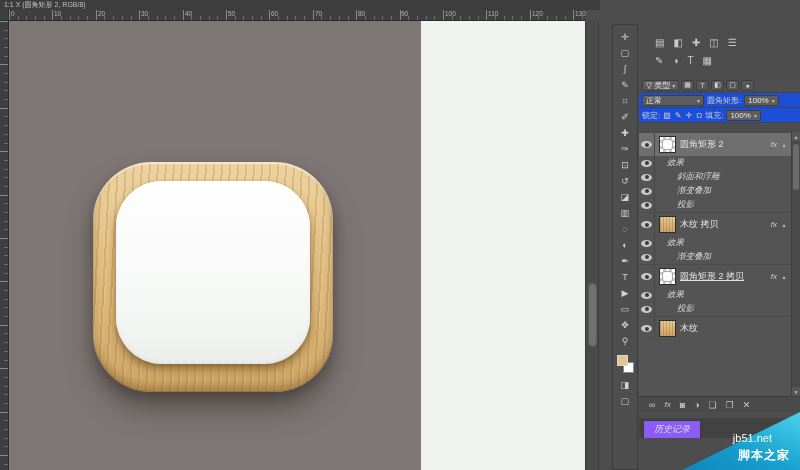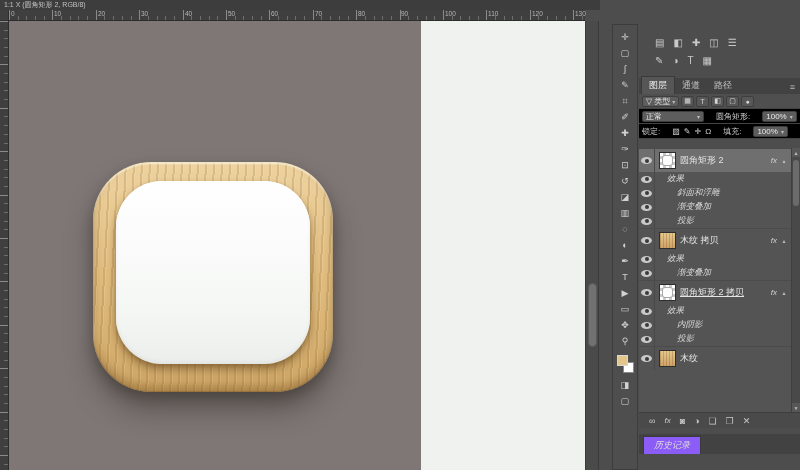--- a/index.html
+++ b/index.html
@@ -83,22 +83,22 @@
   .tab.active { background:#565656; color:#f0f0f0; border:1px solid #3a3a3a; border-bottom:none; }
   .tabmenu { margin-left:auto; color:#bbbbbb; font-size:9px; padding:0 5px 2px 0; }
 
   .frow { display:flex; align-items:center; height:15px; background:#4f4f4f;
           border-bottom:1px solid #434343; padding:0 3px; gap:2px; flex:none; }
   .kindbox { display:flex; align-items:center; gap:2px; background:#5d5d5d; border:1px solid #3e3e3e;
              border-radius:2px; font-size:8px; color:#e0e0e0; padding:0 3px; height:11px; }
   .ficon { width:13px; height:11px; background:#575757; border:1px solid #3e3e3e; color:#d5d5d5;
            font-size:7px; display:flex; align-items:center; justify-content:center; border-radius:2px; }
 
-  .brow { display:flex; align-items:center; height:15px; background:#000000;
-          border-bottom:1px solid #434343; padding:0 3px; gap:12px; flex:none; }
+  .brow { display:flex; align-items:center; height:15px; background:#1d4ed8;
+          border-bottom:1px solid #434343; padding:0 3px; gap:3px; flex:none; }
   .vbox { background:#5d5d5d; border:1px solid #3e3e3e; border-radius:2px; font-size:8px;
           color:#e8e8e8; padding:0 3px; height:11px; display:flex; align-items:center; gap:3px;justify-content:center; }
   .mode { width:62px; justify-content:space-between; }
   .dlabel { font-size:8px; color:#cccccc; }
   .arrow { font-size:6px; color:#bbbbbb; }
   .lockicons { display:flex; gap:4px; }
   .lico { font-size:8px; color:#cccccc; }
 
   
   .llist { position:relative; height:264px; background:#545454; overflow:hidden; flex:none;margin-top:9px; }
@@ -233,26 +233,20 @@
       <span class="pico">☰</span>
     </div>
     <div class="prow">
       <span class="pico">✎</span>
       <span class="pico">◑</span>
       <span class="pico">T</span>
       <span class="pico">▦</span>
     </div>
     <div class="dgap"></div>
 
-    <div class="tabs">
-      <span class="tab active">图层</span>
-      <span class="tab">通道</span>
-      <span class="tab">路径</span>
-      <span class="tabmenu">≡</span>
-    </div>
 
     <div class="frow">
       <span class="kindbox">
         <span>▽</span>
         <span>类型</span>
         <span class="arrow">▾</span>
       </span>
       <span class="ficon">▦</span>
       <span class="ficon">T</span>
       <span class="ficon">◧</span>
@@ -358,26 +352,20 @@
         <div class="erow">
           <span class="eyecell">
               <span class="eye"></span>
             </span>
           <span class="ename ind1">效果</span>
         </div>
         <div class="erow">
           <span class="eyecell">
               <span class="eye"></span>
             </span>
-          <span class="ename ind2">内阴影</span>
-        </div>
-        <div class="erow">
-          <span class="eyecell">
-              <span class="eye"></span>
-            </span>
           <span class="ename ind2">投影</span>
         </div>
 
         <div class="lrow">
           <span class="eyecell">
               <span class="eye"></span>
             </span>
           <span class="thumb th-wood"></span>
           <span class="lname">木纹</span>
         </div>
@@ -398,14 +386,19 @@
       <span class="bico">❏</span>
       <span class="bico">❐</span>
       <span class="bico">✕</span>
     </div>
 
     <div class="hist">
       <span class="htab">历史记录</span>
     </div>
   </div>
 
+  <div class="wm">
+    <div class="wm-tri"></div>
+    <div class="wm-site">jb51.net</div>
+    <div class="wm-name">脚本之家</div>
+  </div>
 
 </div>
 
 </body></html>

